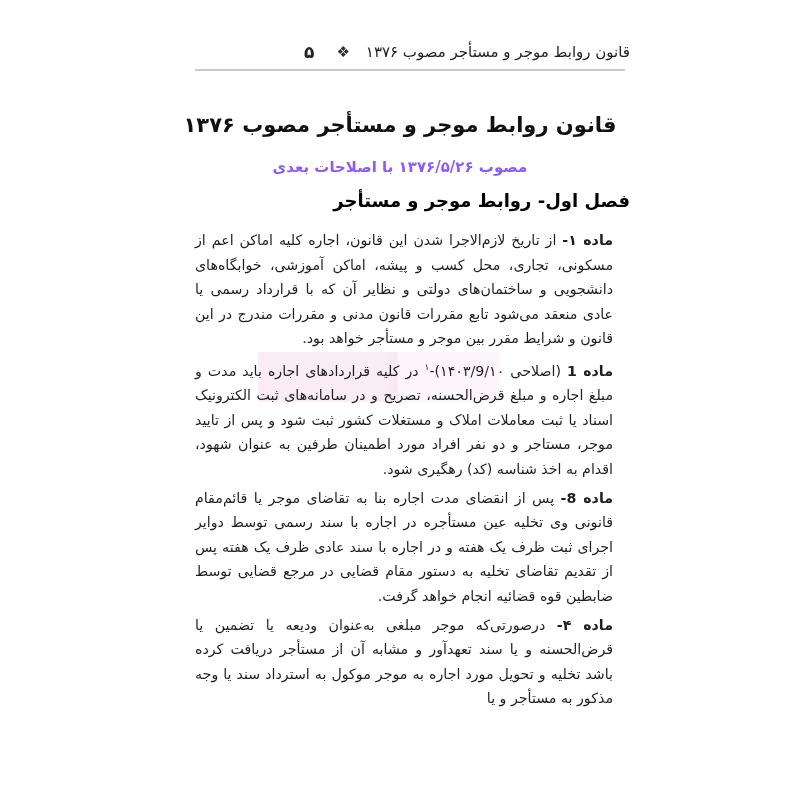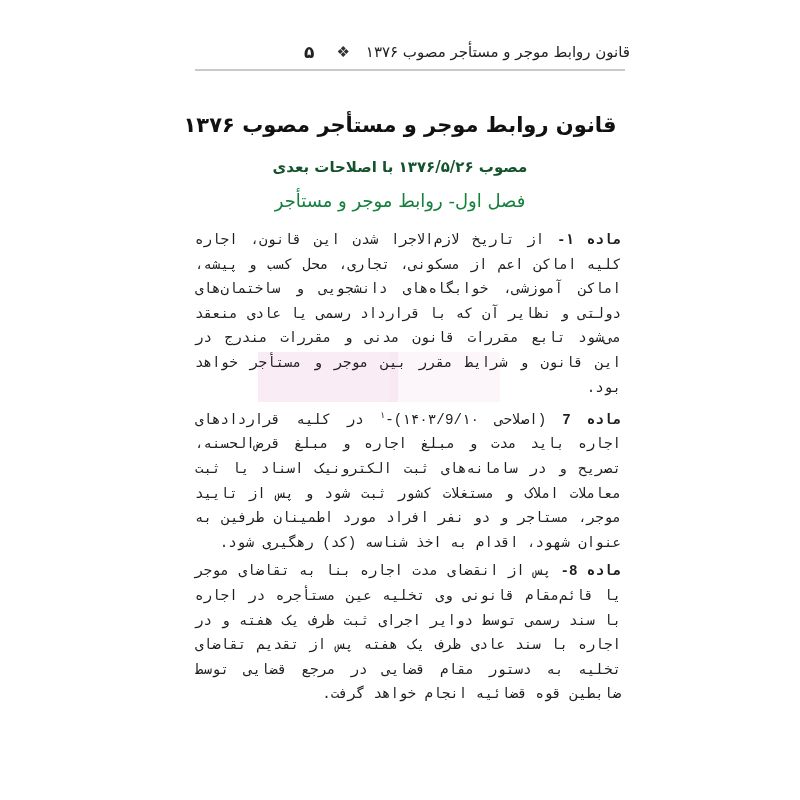--- a/index.html
+++ b/index.html
@@ -4,24 +4,24 @@
   <style>
     html, body { margin: 0; padding: 0; background: #ffffff; }
     body { width: 800px; height: 800px; position: relative; overflow: hidden; font-family: "DejaVu Sans", sans-serif; color: #1a1a1a; }
     .page { position: absolute; left: 0; top: 0; width: 800px; height: 800px; background: #fff; }
     .header { position: absolute; top: 38px; left: 195px; width: 435px; height: 28px; direction: rtl; display: flex; align-items: center; }
     .header-title { font-size: 15px; color: #222; margin-right: 0; }
     .header-ornament { margin-right: 16px; font-size: 15px; color: #333; }
     .header-page { margin-right: 22px; font-size: 17px; font-weight: bold; color: #222; }
     .header-rule { position: absolute; top: 69px; left: 195px; width: 430px; height: 2px; background: #c9c9c9; }
     .title { position: absolute; top: 113px; left: 170px; width: 460px; text-align: center; direction: rtl; font-size: 21px; font-weight: bold; color: #111; }
-    .subtitle { position: absolute; top: 158px; left: 170px; width: 460px; text-align: center; direction: rtl; font-size: 15px; font-weight: bold; color: #14532d; }
-    .chapter { position: absolute; top: 190px; left: 170px; width: 460px; text-align: center; direction: rtl; font-size: 18px; font-weight: normal; color: #15803d; }
+    .subtitle { position: absolute; top: 158px; left: 170px; width: 460px; text-align: center; direction: rtl; font-size: 15px; font-weight: bold; color: #8b5cf6; }
+    .chapter { position: absolute; top: 190px; left: 170px; width: 460px; direction: rtl; font-size: 18px; font-weight: bold; color: #000000; }
     .body { position: absolute; top: 228px; left: 195px; width: 430px; direction: rtl; text-align: justify; font-size: 14.2px; line-height: 24.6px; color: #1e1e1e; }
-    .article { margin: 0 4px 4px 0; font-family: Liberation Mono, monospace; }
+    .article { margin: 0 12px 4px 0; }
     .article-label { font-weight: bold; }
     .watermark { position: absolute; left: 258px; top: 352px; width: 140px; height: 50px; background: rgba(240, 200, 225, 0.35); }
     .watermark2 { position: absolute; left: 390px; top: 352px; width: 110px; height: 50px; background: rgba(245, 220, 235, 0.25); }
     sup { font-size: 9px; }
   </style>
 </head>
 <body>
 
 <div class="page">
 
@@ -37,20 +37,23 @@
   <div class="chapter">فصل اول- روابط موجر و مستأجر</div>
 
   <div class="watermark"></div>
   <div class="watermark2"></div>
 
   <div class="body">
     <p class="article">
       <span class="article-label">ماده ۱-</span><span> از تاریخ لازم‌الاجرا شدن این قانون، اجاره کلیه اماکن اعم از مسکونی، تجاری، محل کسب و پیشه، اماکن آموزشی، خوابگاه‌های دانشجویی و ساختمان‌های دولتی و نظایر آن که با قرارداد رسمی یا عادی منعقد می‌شود تابع مقررات قانون مدنی و مقررات مندرج در این قانون و شرایط مقرر بین موجر و مستأجر خواهد بود.</span>
     </p>
     <p class="article">
-      <span class="article-label">ماده 7</span><span> (اصلاحی ۱۴۰۳/9/۱۰)-</span><sup>۱</sup><span> در کلیه قراردادهای اجاره باید مدت و مبلغ اجاره و مبلغ قرض‌الحسنه، تصریح و در سامانه‌های ثبت الکترونیک اسناد یا ثبت معاملات املاک و مستغلات کشور ثبت شود و پس از تایید موجر، مستاجر و دو نفر افراد مورد اطمینان طرفین به عنوان شهود، اقدام به اخذ شناسه (کد) رهگیری شود.</span>
+      <span class="article-label">ماده 1</span><span> (اصلاحی ۱۴۰۳/9/۱۰)-</span><sup>۱</sup><span> در کلیه قراردادهای اجاره باید مدت و مبلغ اجاره و مبلغ قرض‌الحسنه، تصریح و در سامانه‌های ثبت الکترونیک اسناد یا ثبت معاملات املاک و مستغلات کشور ثبت شود و پس از تایید موجر، مستاجر و دو نفر افراد مورد اطمینان طرفین به عنوان شهود، اقدام به اخذ شناسه (کد) رهگیری شود.</span>
     </p>
     <p class="article">
       <span class="article-label">ماده 8-</span><span> پس از انقضای مدت اجاره بنا به تقاضای موجر یا قائم‌مقام قانونی وی تخلیه عین مستأجره در اجاره با سند رسمی توسط دوایر اجرای ثبت ظرف یک هفته و در اجاره با سند عادی ظرف یک هفته پس از تقدیم تقاضای تخلیه به دستور مقام قضایی در مرجع قضایی توسط ضابطین قوه قضائیه انجام خواهد گرفت.</span>
+    </p>
+    <p class="article">
+      <span class="article-label">ماده ۴-</span><span> درصورتی‌که موجر مبلغی به‌عنوان ودیعه یا تضمین یا قرض‌الحسنه و یا سند تعهدآور و مشابه آن از مستأجر دریافت کرده باشد تخلیه و تحویل مورد اجاره به موجر موکول به استرداد سند یا وجه مذکور به مستأجر و یا</span>
     </p>
   </div>
 
 </div>
 
 </body></html>

